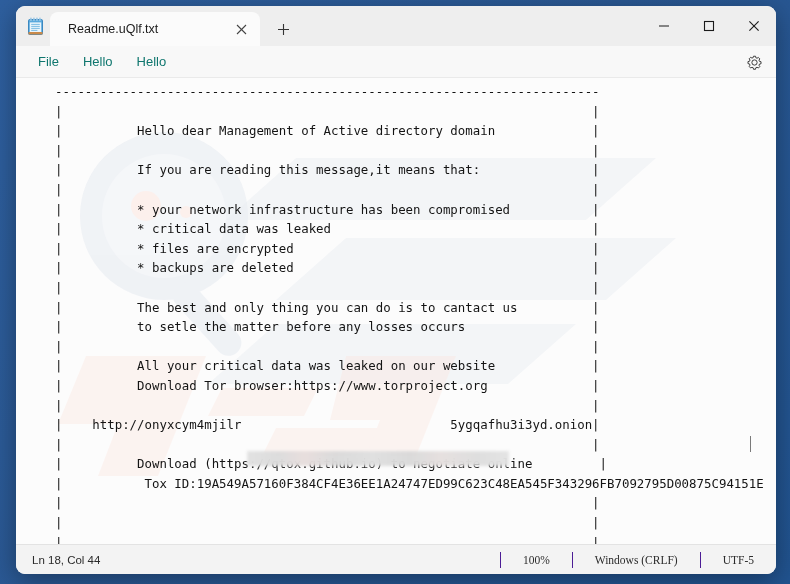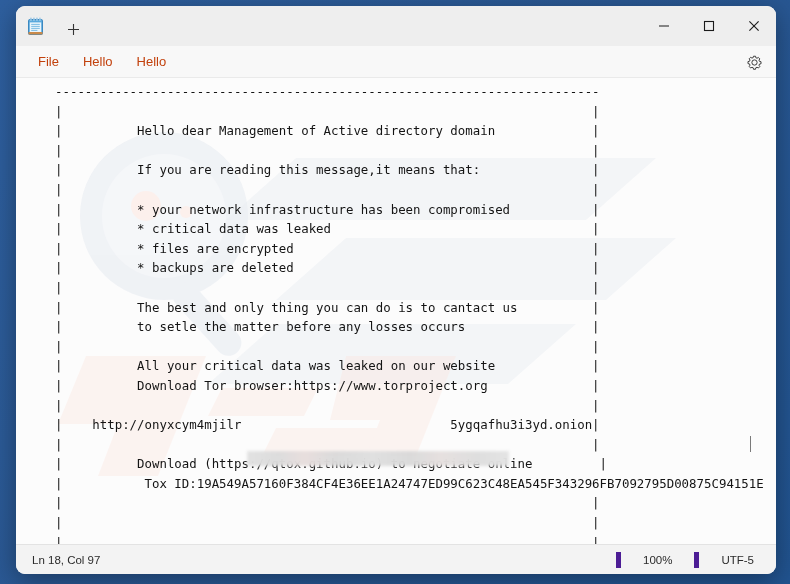--- a/index.html
+++ b/index.html
@@ -122,21 +122,21 @@
     background: #f8f8f8;
     display: flex;
     align-items: center;
     padding-left: 10px;
     position: relative;
     flex: 0 0 auto;
     border-bottom: 1px solid #eaeaea;
   }
   .menu-item {
     font-size: 13px;
-    color: #c2410c;
+    color: #0f766e;
     padding: 4px 12px;
     border-radius: 4px;
     cursor: pointer;
   }
 
   .gear-btn {
     position: absolute;
     right: 8px;
     top: 2px;
     width: 28px;
@@ -209,25 +209,26 @@
     border-top: 1px solid #e3e3e3;
     display: flex;
     align-items: center;
     font-size: 11.5px;
     color: #2b2b2b;
     flex: 0 0 auto;
   }
   .sb-left { padding-left: 16px; flex: 1; }
   .sb-cell {
     padding: 0 22px;
-    border-left: 5px solid #4c1d95;
+    border-left: 1px solid #4c1d95;
     height: 16px;
     display: flex;
     align-items: center;
     white-space: nowrap;
+    font-family: Liberation Serif, serif;
   }
 </style>
 </head>
 <body>
 
 <div class="desktop"></div>
 
 <div class="window">
 
   <div class="tabstrip">
@@ -243,20 +244,29 @@
         <rect x="1.5" y="15" width="14" height="2.5" fill="#c98a4b"></rect>
         <g fill="#9ec9e6">
           <rect x="3.2" y="0.6" width="1.5" height="3.4" rx="0.6"></rect>
           <rect x="6.2" y="0.6" width="1.5" height="3.4" rx="0.6"></rect>
           <rect x="9.2" y="0.6" width="1.5" height="3.4" rx="0.6"></rect>
           <rect x="12.2" y="0.6" width="1.5" height="3.4" rx="0.6"></rect>
         </g>
       </svg>
     </div>
 
+    <div class="tab">
+      <span class="tab-title">Readme.uQlf.txt</span>
+      <span class="tab-close">
+        <svg width="11" height="11" viewBox="0 0 11 11">
+          <line x1="1" y1="1" x2="10" y2="10" stroke="#444" stroke-width="1.1"></line>
+          <line x1="10" y1="1" x2="1" y2="10" stroke="#444" stroke-width="1.1"></line>
+        </svg>
+      </span>
+    </div>
 
     <div class="tab-new">
       <svg width="13" height="13" viewBox="0 0 13 13">
         <line x1="6.5" y1="1" x2="6.5" y2="12" stroke="#333" stroke-width="1.1"></line>
         <line x1="1" y1="6.5" x2="12" y2="6.5" stroke="#333" stroke-width="1.1"></line>
       </svg>
     </div>
 
     <div class="wincontrols">
       <div class="wc">
@@ -342,18 +352,19 @@
 |                                                                       |
 |                                      helldown@onionmail.org           |
 -------------------------------------------------------------------------</div>
 
     <div class="redaction"></div>
 
     <div class="caret"></div>
   </div>
 
   <div class="statusbar">
-    <div class="sb-left">Ln 18, Col 97</div>
+    <div class="sb-left">Ln 18, Col 44</div>
     <div class="sb-cell">100%</div>
+    <div class="sb-cell">Windows (CRLF)</div>
     <div class="sb-cell">UTF-5</div>
   </div>
 
 </div>
 
 </body></html>

